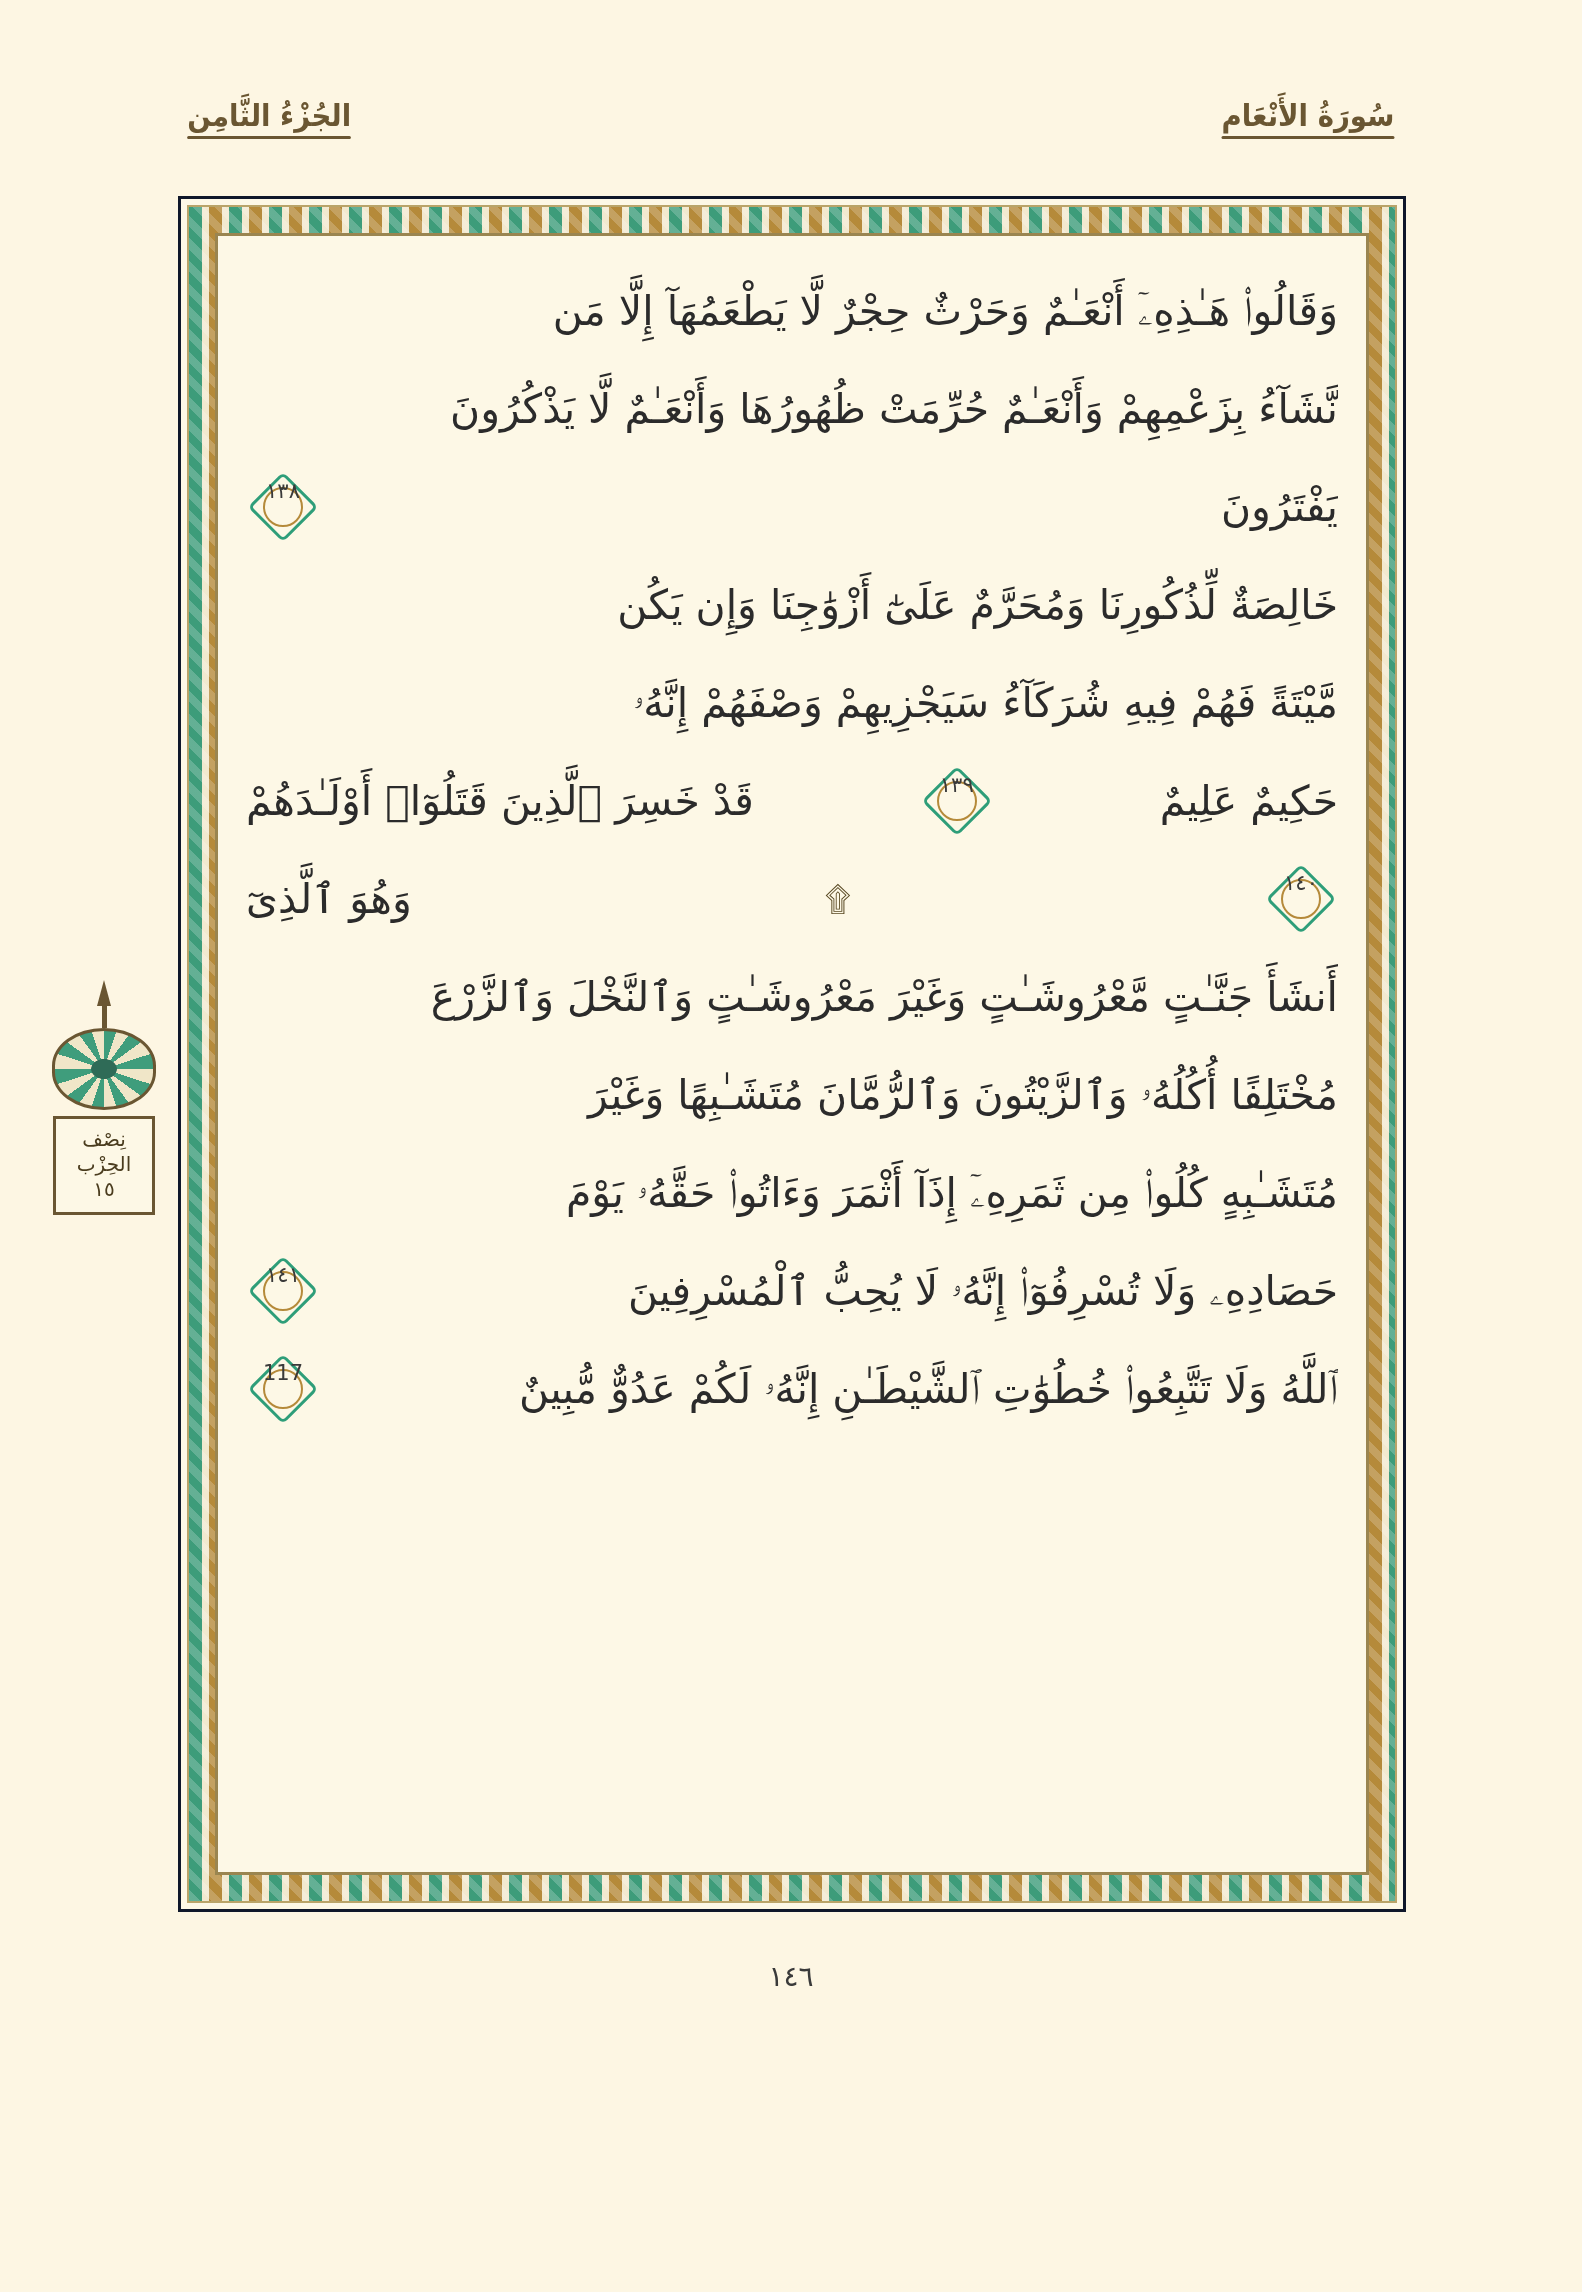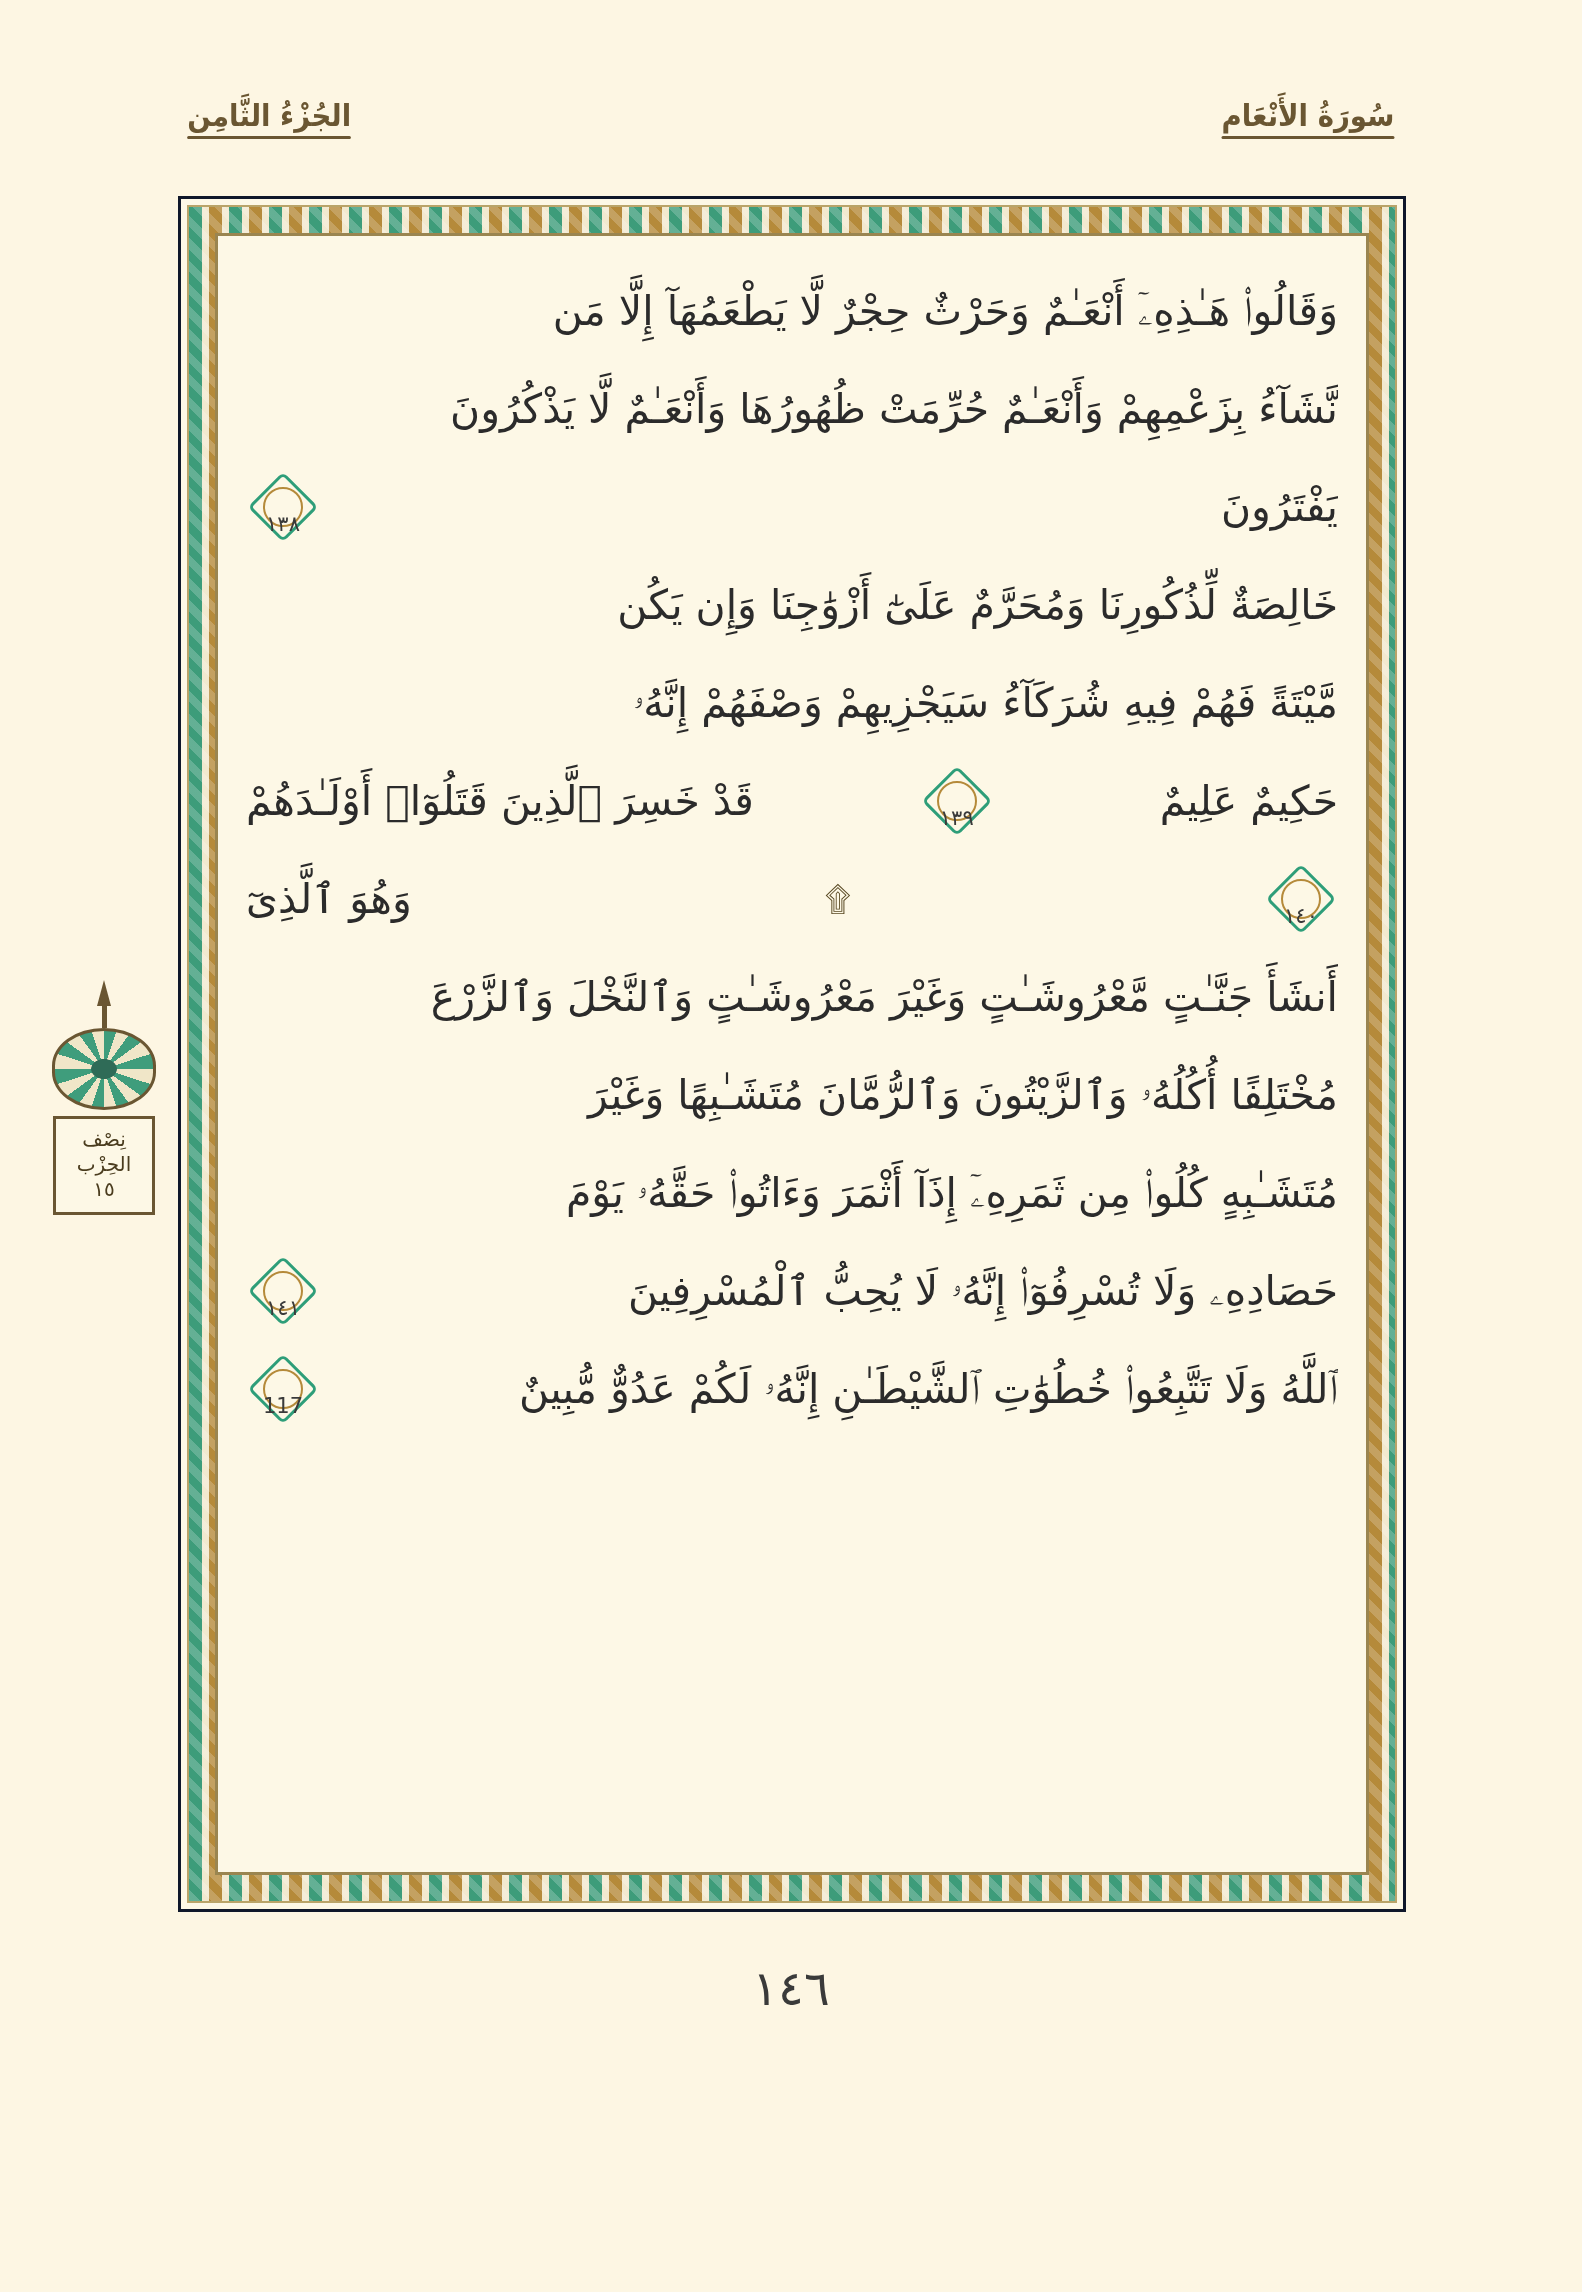--- a/index.html
+++ b/index.html
@@ -119,21 +119,21 @@
     line-height: 1.0;
   }
   .q-line .seg {
     display: inline-block;
   }
   .q-line.stretch {
     justify-content: space-between;
   }
   .ayah-mark {
     display: inline-flex;
-    align-items: flex-end;
+    align-items: flex-start;
     justify-content: center;
     width: 54px;
     height: 54px;
     margin: 0 10px;
     font-size: 21px;
     color: #3a3a3a;
     font-family: "DejaVu Sans", sans-serif;
     background:
       radial-gradient(circle at 50% 50%, #fdf8e6 58%, rgba(0,0,0,0) 59%);
     position: relative;
@@ -218,21 +218,21 @@
   }
   .hizb-box div { white-space: nowrap; }
 
   
   .page-number {
     position: absolute;
     left: 0;
     right: 0;
     top: 1960px;
     text-align: center;
-    font-size: 48px;
+    font-size: 28px;
     color: #3a3a3a;
     font-family: "DejaVu Sans", sans-serif;
     letter-spacing: 2px;
   }
 </style>
 </head>
 <body>
 
 <div class="page-header">
   <div class="header-item">

